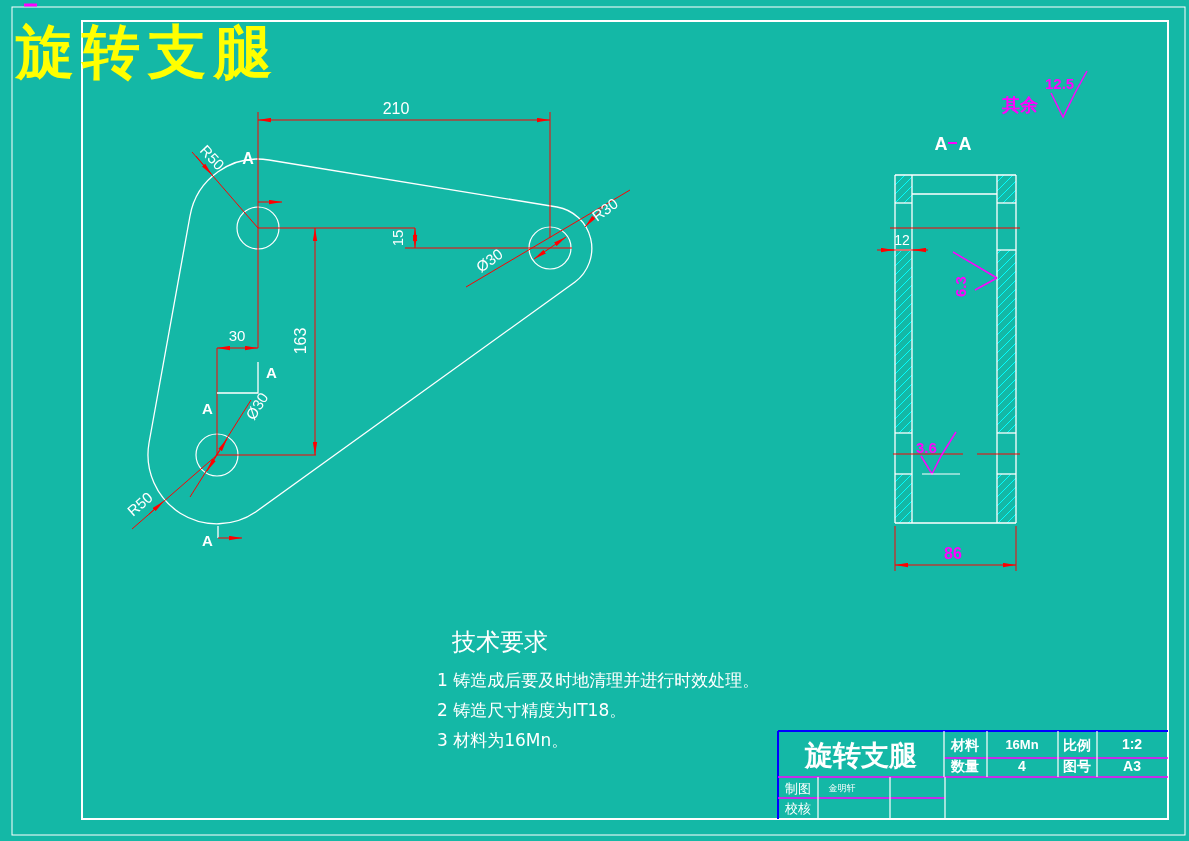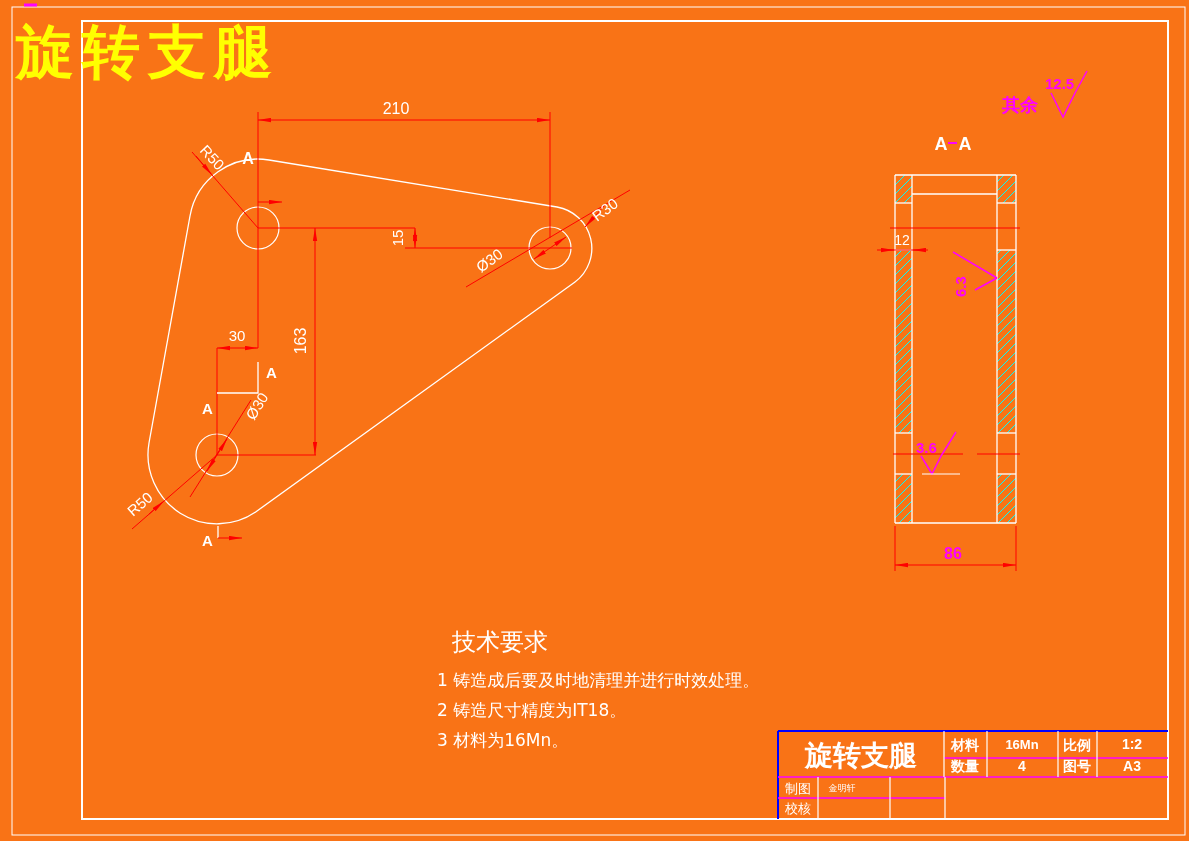--- a/index.html
+++ b/index.html
@@ -1,16 +1,16 @@
 <!DOCTYPE html>
 <html><head>
 <meta charset="utf-8">
 <style>
   html,body{margin:0;padding:0;background:#000;}
-  .stage{position:relative;width:1189px;height:841px;background:#f97316;overflow:hidden;
+  .stage{position:relative;width:1189px;height:841px;background:#14b8a6;overflow:hidden;
          font-family:"Liberation Sans",sans-serif;}
   svg{display:block;}
   text{font-family:"Liberation Sans",sans-serif;}
   .cjk{font-family:"DejaVu Sans","Liberation Sans",sans-serif;}
   .dimtxt{fill:#ffffff;}
   .magtxt{fill:#ff00ff;font-weight:bold;}
   .title-big{fill:#ffff00;font-weight:bold;letter-spacing:8px;
              font-family:"DejaVu Serif","Liberation Serif",serif;}
 </style>
 </head>

